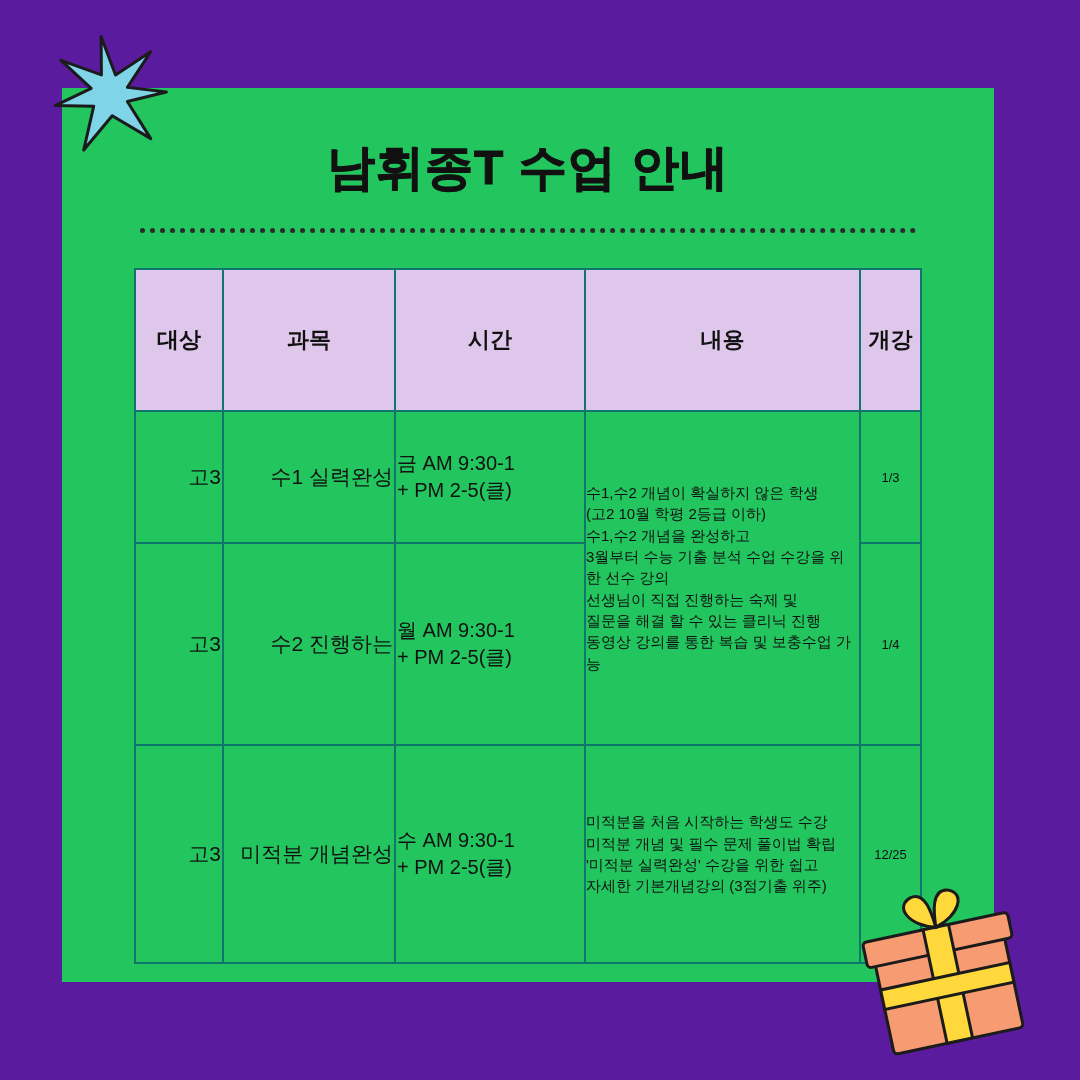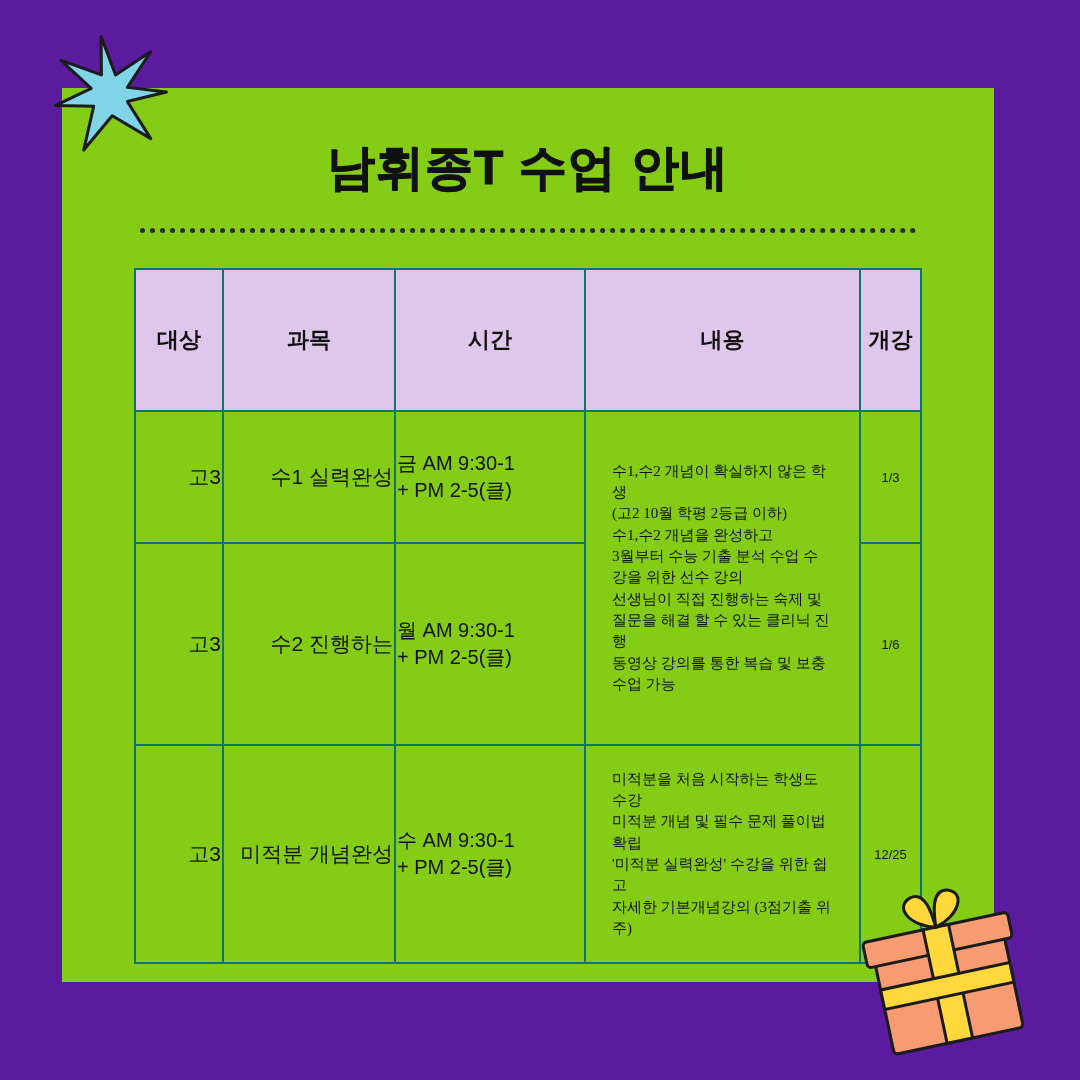--- a/index.html
+++ b/index.html
@@ -15,21 +15,21 @@
     position: relative;
   }
 
   
   .card {
     position: absolute;
     left: 62px;
     top: 88px;
     width: 932px;
     height: 894px;
-    background: #84cc16;
+    background: #22c55e;
     box-sizing: border-box;
   }
 
   
   .star-deco {
     position: absolute;
     left: 44px;
     top: 28px;
     width: 130px;
     height: 130px;
@@ -109,23 +109,22 @@
     font-size: 21px;
   }
   td.cell-time {
     text-align: left;
     font-size: 20px;
     line-height: 1.35;
   }
   td.cell-content {
     font-size: 15px;
     line-height: 1.42;
-    padding: 8px 26px;
+    padding: 8px 0;
     vertical-align: middle;
-    font-family: Liberation Serif, serif;
   }
   td.cell-start {
     text-align: center;
     font-size: 13px;
   }
 
   .row-1 td { height: 128px; }
   .row-2 td { height: 198px; }
   .row-3 td { height: 200px; }
 
@@ -171,21 +170,21 @@
 선생님이 직접 진행하는 숙제 및
 질문을 해결 할 수 있는 클리닉 진행
 동영상 강의를 통한 복습 및 보충수업 가능</td>
           <td class="cell-start">1/3</td>
         </tr>
         <tr class="row-2">
           <td class="cell-target">고3</td>
           <td class="cell-subject">수2 진행하는</td>
           <td class="cell-time nowrap-line">월 AM 9:30-1
 + PM 2-5(클)</td>
-          <td class="cell-start">1/6</td>
+          <td class="cell-start">1/4</td>
         </tr>
         <tr class="row-3">
           <td class="cell-target">고3</td>
           <td class="cell-subject">미적분 개념완성</td>
           <td class="cell-time nowrap-line">수 AM 9:30-1
 + PM 2-5(클)</td>
           <td class="cell-content nowrap-line">미적분을 처음 시작하는 학생도 수강
 미적분 개념 및 필수 문제 풀이법 확립
 '미적분 실력완성' 수강을 위한 쉽고
 자세한 기본개념강의 (3점기출 위주)</td>

